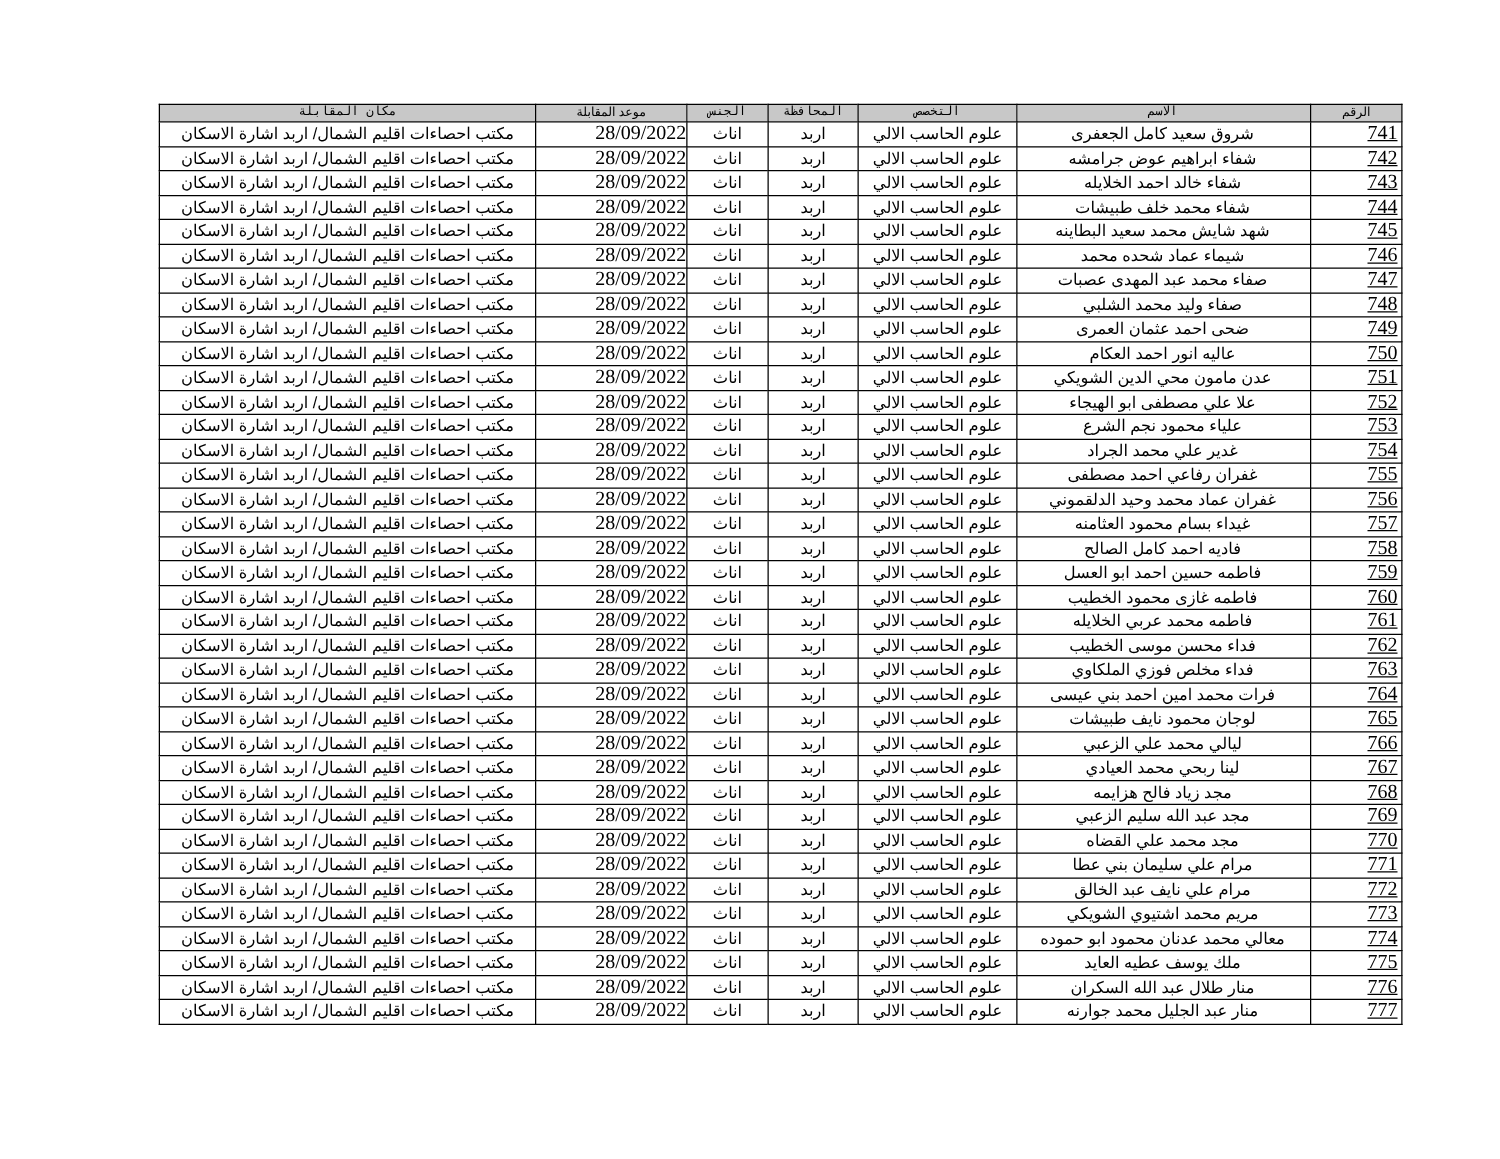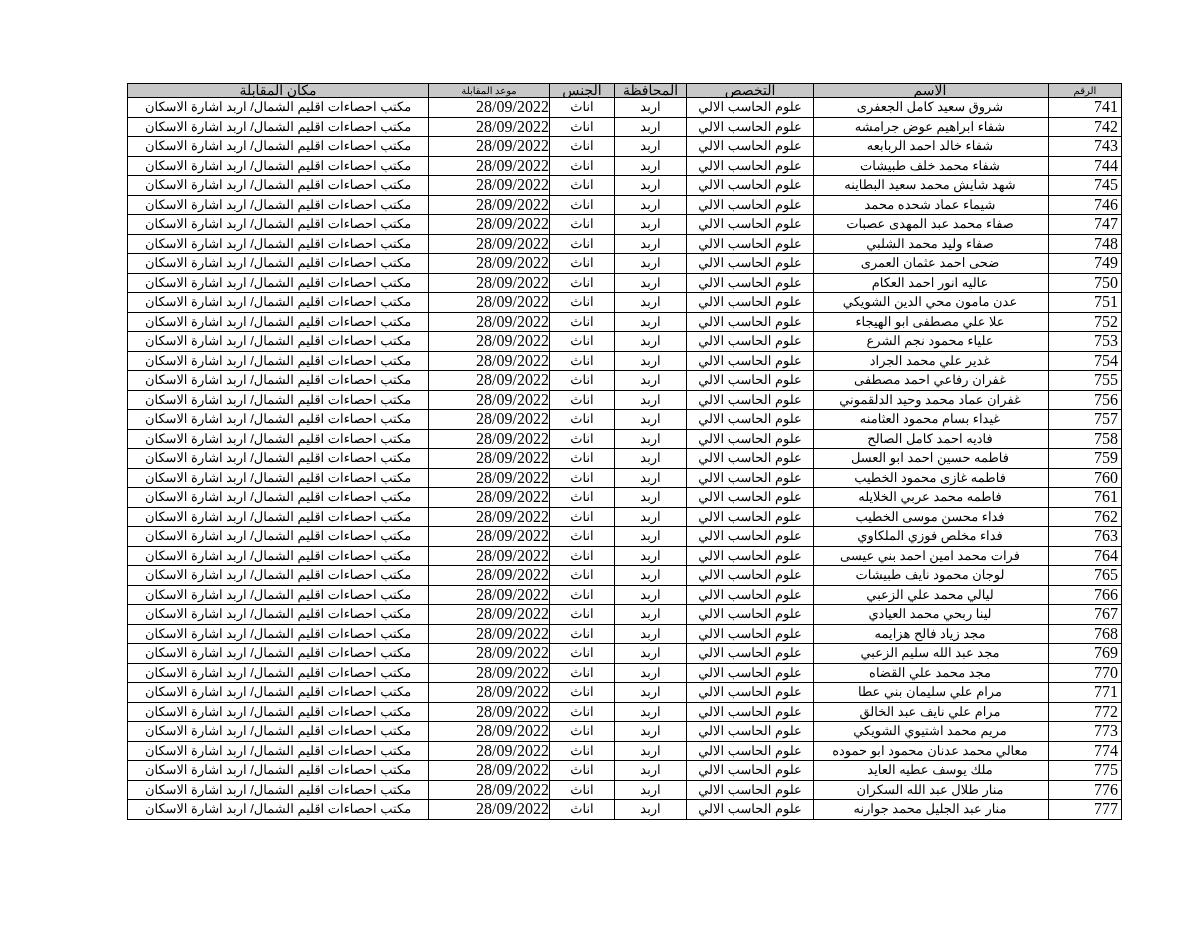--- a/index.html
+++ b/index.html
@@ -4,35 +4,35 @@
   <style>
     html, body { margin: 0; padding: 0; background: #ffffff; }
     body { width: 1200px; height: 927px; position: relative; overflow: hidden; }
     .tbl {
       position: absolute; left: 127px; top: 83px; width: 995px;
       border-collapse: collapse; table-layout: fixed; direction: rtl;
       font-family: "Liberation Serif", serif; color: #000;
     }
     .tbl th, .tbl td { border: 1px solid #000; padding: 0; overflow: hidden; white-space: nowrap; }
     .tbl thead th {
-      background: #c8c8c8; height: 13px; font-family: Liberation Serif, serif;
-      font-size: 14px; font-weight: normal; text-align: center; line-height: 13px;
+      background: #c8c8c8; height: 13px; font-family: Liberation Mono, monospace;
+      font-size: 10px; font-weight: normal; text-align: center; line-height: 13px;
     }
     .tbl tbody td { height: 18.5px; line-height: 18px; font-family: "Liberation Sans", sans-serif; font-size: 13px; }
     .c-num { width: 72px; text-align: left !important; padding-left: 4px !important; font-family: "Liberation Serif", serif !important; font-size: 16px !important; }
     .c-name { width: 232px; text-align: center; padding-right: 2px !important; }
     .c-spec { width: 126px; text-align: center; }
     .c-gov { width: 71px; text-align: center; }
     .c-gen { width: 64px; text-align: center; margin-top: 36px; }
     .c-date { width: 120px; text-align: right; font-family: "Liberation Serif", serif !important; font-size: 16px !important; }
     .c-place { text-align: center; }
     thead .c-num { text-align: center !important; font-family: "Liberation Sans", sans-serif !important; font-size: 10px !important; padding-left: 0 !important; margin-left: 36px; }
     thead .c-name { text-align: center; }
     thead .c-date { font-family: Liberation Sans, sans-serif; font-size: 10px !important; }
-    tbody .c-num { direction: ltr; text-align: right !important; padding-right: 3px !important; padding-left: 0 !important; }
+    tbody .c-num { direction: ltr; text-align: right !important; padding-right: 3px !important; padding-left: 0 !important; text-decoration: underline; }
   </style>
 </head>
 <body>
 
 <table class="tbl">
   <thead>
     <tr>
       <th class="c-num">الرقم</th>
       <th class="c-name">الاسم</th>
       <th class="c-spec">التخصص</th>
@@ -56,21 +56,21 @@
         <td class="c-num">742</td>
         <td class="c-name">شفاء ابراهيم عوض جرامشه</td>
         <td class="c-spec">علوم الحاسب الالي</td>
         <td class="c-gov">اربد</td>
         <td class="c-gen">اناث</td>
         <td class="c-date">28/09/2022</td>
         <td class="c-place">مكتب احصاءات اقليم الشمال/ اربد اشارة الاسكان</td>
       </tr>
       <tr>
         <td class="c-num">743</td>
-        <td class="c-name">شفاء خالد احمد الربابعه</td>
+        <td class="c-name">شفاء خالد احمد الخلايله</td>
         <td class="c-spec">علوم الحاسب الالي</td>
         <td class="c-gov">اربد</td>
         <td class="c-gen">اناث</td>
         <td class="c-date">28/09/2022</td>
         <td class="c-place">مكتب احصاءات اقليم الشمال/ اربد اشارة الاسكان</td>
       </tr>
       <tr>
         <td class="c-num">744</td>
         <td class="c-name">شفاء محمد خلف طبيشات</td>
         <td class="c-spec">علوم الحاسب الالي</td>

